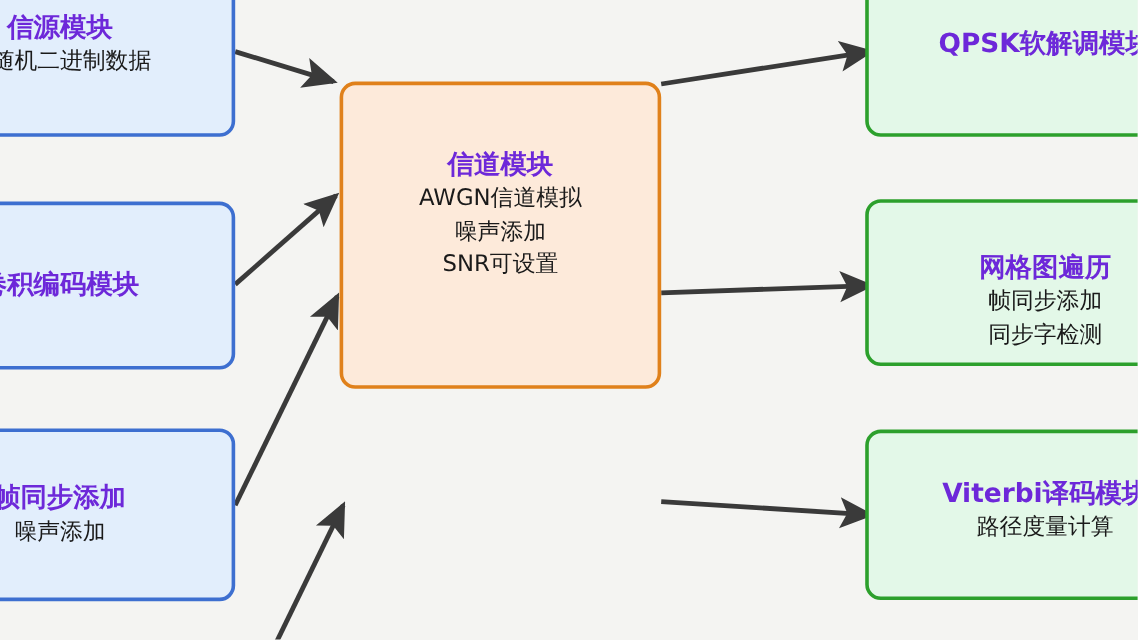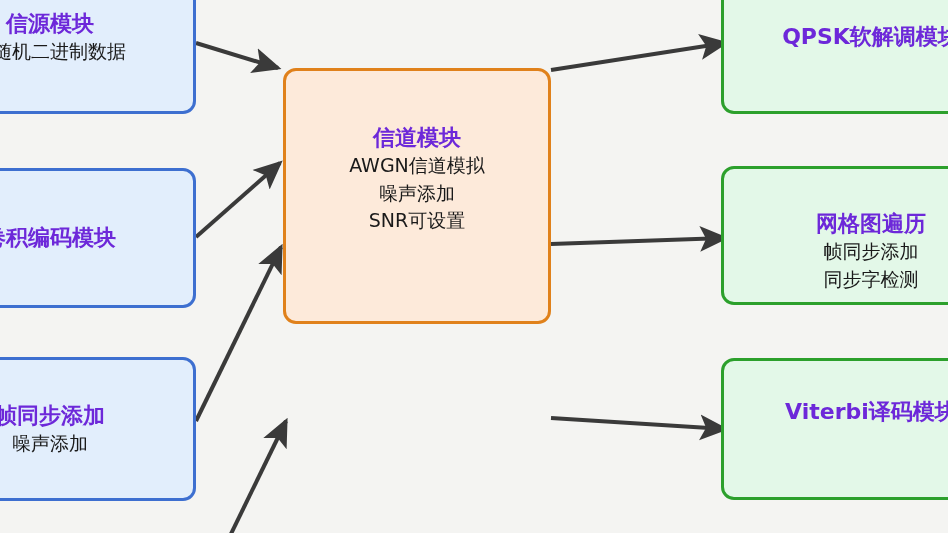--- a/index.html
+++ b/index.html
@@ -143,16 +143,17 @@
     <div class="lines">
       <div class="title">网格图遍历</div>
       <div class="sub">帧同步添加</div>
       <div class="sub">同步字检测</div>
     </div>
   </div>
 
   <div class="node green" id="node-viterbi">
     <div class="lines">
       <div class="title">Viterbi译码模块</div>
+      <div class="sub">路径度量计算</div>
     </div>
   </div>
 
 </div>
 
 </body></html>

